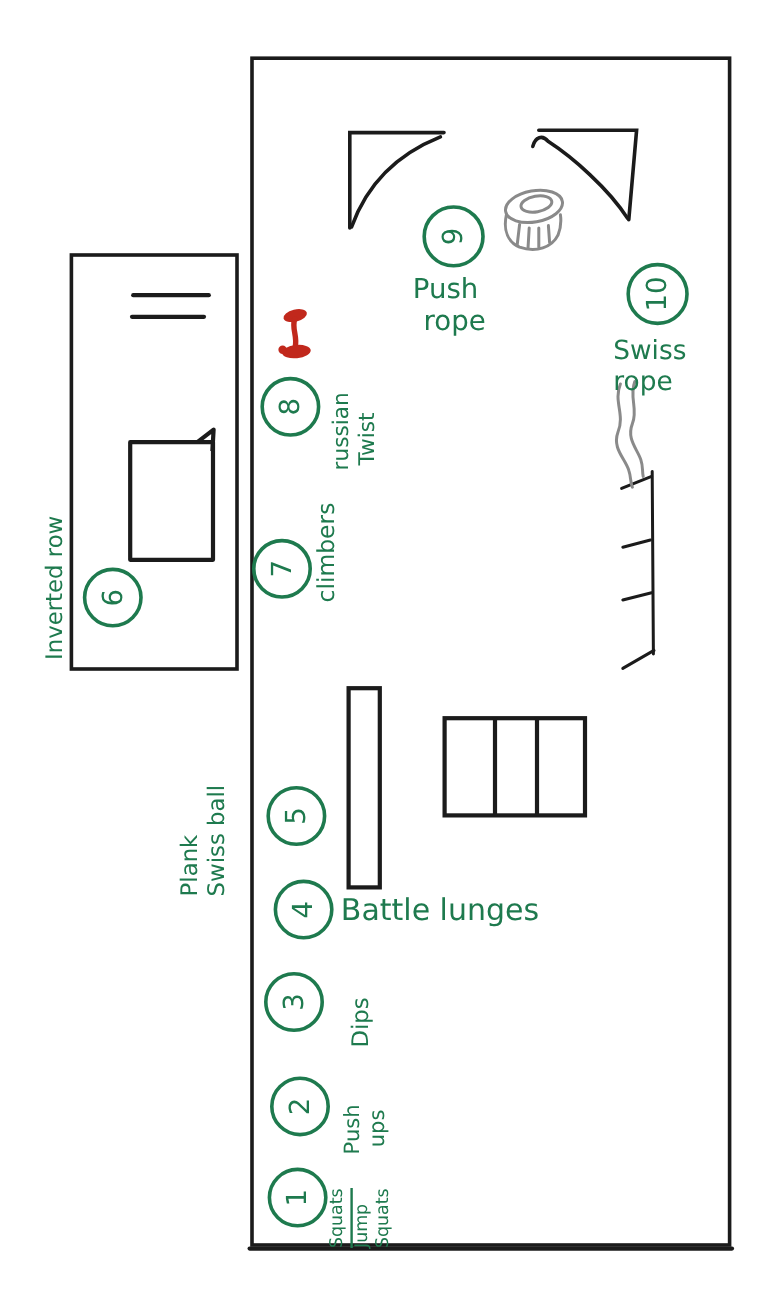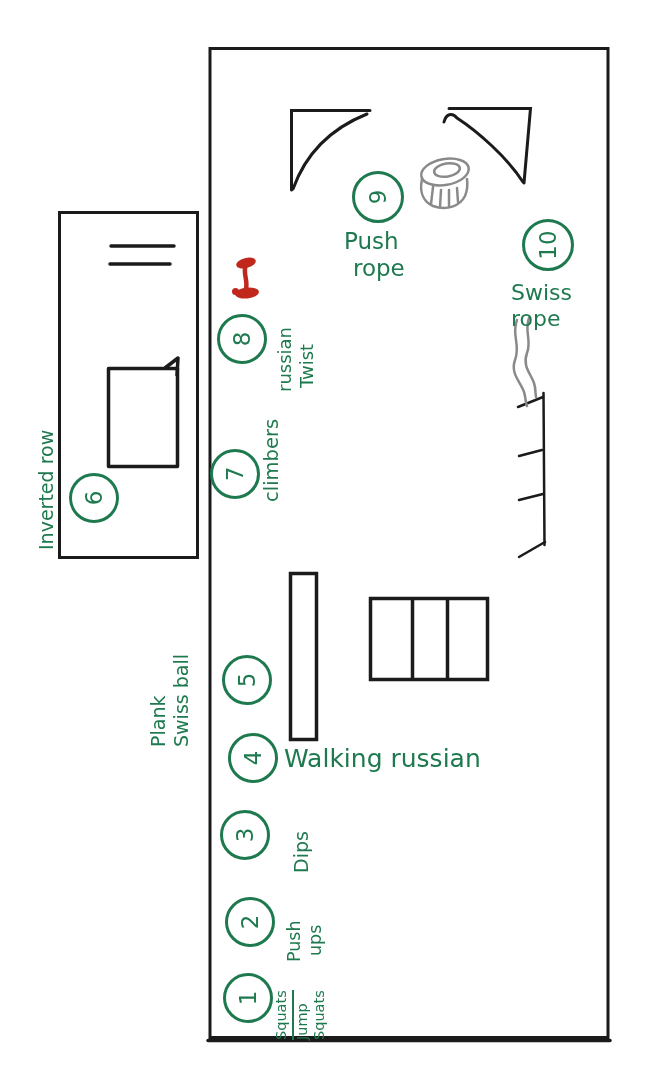--- a/index.html
+++ b/index.html
@@ -160,21 +160,21 @@
   <div class="rlabel" style="left:216px;top:433px;width:112px;height:26px;font-size:19.5px">
     <span>climbers</span>
   </div>
 
   <div class="rlabel" style="left:246px;top:320px;width:100px;height:44px;font-size:18px">
     <span>russian</span>
     <span style="margin-left:4px">Twist</span>
   </div>
 
   <div class="hlabel" style="left:284px;top:744px;font-size:25px">
-    <span>Walking russian</span>
+    <span>Battle lunges</span>
   </div>
 
   <div class="hlabel" style="left:344px;top:228px;font-size:23px">
     <span>Push</span>
     <span style="margin-left:9px">rope</span>
   </div>
 
   <div class="hlabel" style="left:511px;top:280px;font-size:22px">
     <span>Swiss</span>
     <span style="margin-left:0">rope</span>

